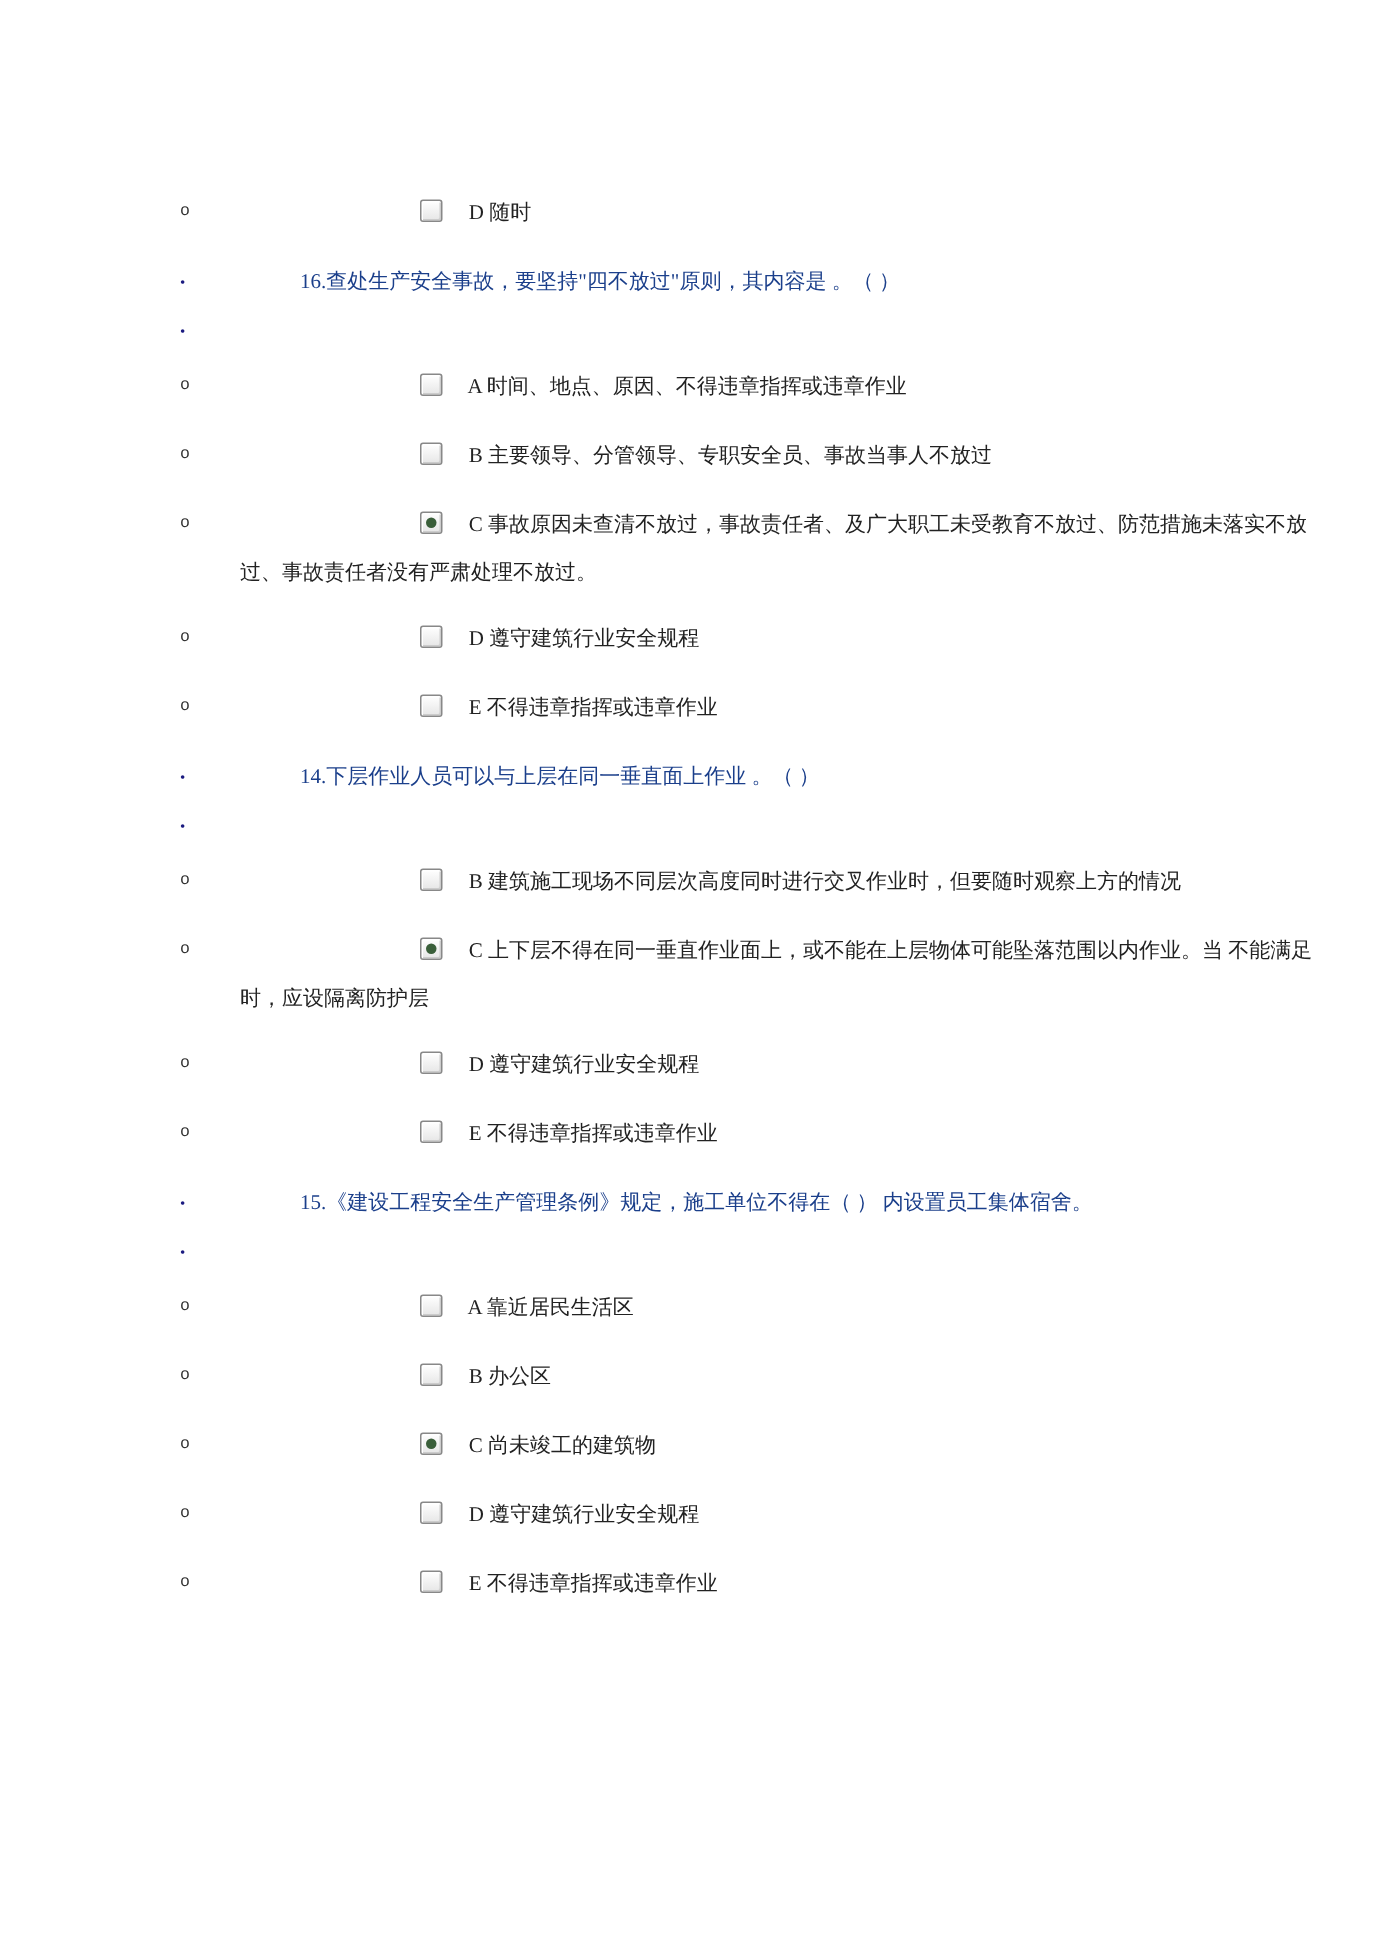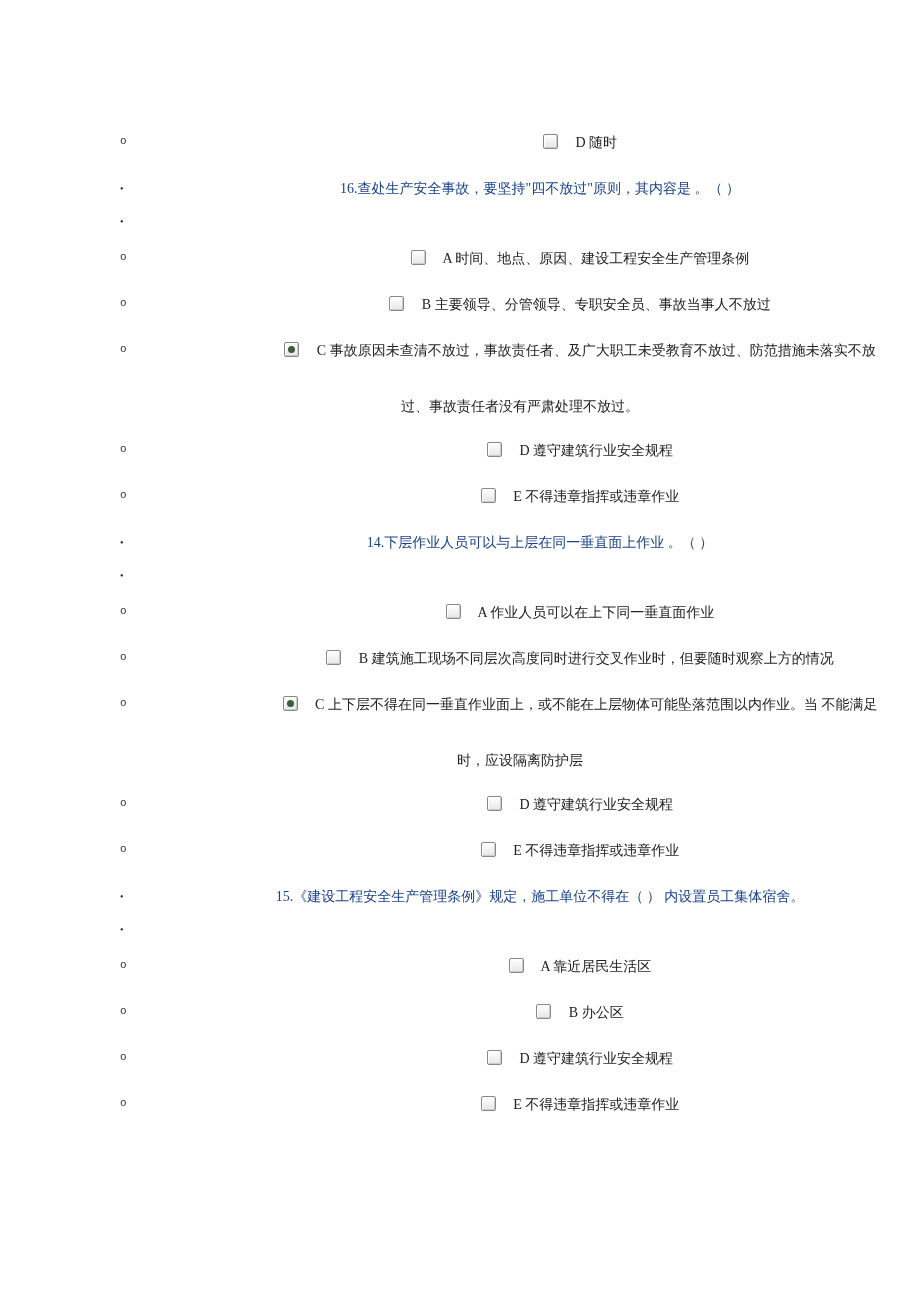--- a/index.html
+++ b/index.html
@@ -11,21 +11,20 @@
     color: #333;
     width: 920px;
   }
   .page {
     padding: 120px 0 180px 0;
   }
   ul.outer {
     list-style: none;
     margin: 0;
     padding: 0;
-    text-align: center;
   }
   li.question-row {
     position: relative;
     min-height: 20px;
     padding: 10px 40px 10px 200px;
     line-height: 26px;
   }
   li.question-row::before {
     content: "•";
     position: absolute;
@@ -62,21 +61,21 @@
     font-family: "Courier New", monospace;
   }
   .option-inner {
     display: block;
     padding-left: 120px;
     text-indent: 0;
   }
   .option-continuation {
     display: block;
     padding-left: 0px;
-    margin-top: 28px;
+    margin-top: 4px;
     line-height: 26px;
   }
   .radio-box {
     display: inline-block;
     width: 13px;
     height: 13px;
     border: 1px solid #888;
     background: linear-gradient(#fff, #e6e6e6);
     border-radius: 2px;
     box-shadow: inset 1px 1px 0 #fff, inset -1px -1px 0 #ccc;
@@ -115,21 +114,21 @@
     </li>
 
     <li class="question-row">
       <span class="question-text"><span>16.</span><span>查处生产安全事故，要坚持"四不放过"原则，其内容是 。（  ）</span></span>
     </li>
     <li class="spacer-row"></li>
 
     <li class="option-row">
       <span class="option-inner">
         <span class="radio-box"></span>
-        <span class="option-text"><span>A </span><span>时间、地点、原因、建设工程安全生产管理条例</span></span>
+        <span class="option-text"><span>A </span><span>时间、地点、原因、不得违章指挥或违章作业</span></span>
       </span>
     </li>
     <li class="option-row">
       <span class="option-inner">
         <span class="radio-box"></span>
         <span class="option-text"><span>B </span><span>主要领导、分管领导、专职安全员、事故当事人不放过</span></span>
       </span>
     </li>
     <li class="option-row">
       <span class="option-inner">
@@ -152,26 +151,20 @@
     </li>
 
     <li class="question-row">
       <span class="question-text"><span>14.</span><span>下层作业人员可以与上层在同一垂直面上作业 。（  ）</span></span>
     </li>
     <li class="spacer-row"></li>
 
     <li class="option-row">
       <span class="option-inner">
         <span class="radio-box"></span>
-        <span class="option-text"><span>A </span><span>作业人员可以在上下同一垂直面作业</span></span>
-      </span>
-    </li>
-    <li class="option-row">
-      <span class="option-inner">
-        <span class="radio-box"></span>
         <span class="option-text"><span>B </span><span>建筑施工现场不同层次高度同时进行交叉作业时，但要随时观察上方的情况</span></span>
       </span>
     </li>
     <li class="option-row">
       <span class="option-inner">
         <span class="radio-box selected"></span>
         <span class="option-text"><span>C </span><span>上下层不得在同一垂直作业面上，或不能在上层物体可能坠落范围以内作业。当 不能满足</span></span>
       </span>
       <span class="option-continuation option-text">时，应设隔离防护层</span>
     </li>
@@ -200,20 +193,26 @@
       </span>
     </li>
     <li class="option-row">
       <span class="option-inner">
         <span class="radio-box"></span>
         <span class="option-text"><span>B </span><span>办公区</span></span>
       </span>
     </li>
     <li class="option-row">
       <span class="option-inner">
+        <span class="radio-box selected"></span>
+        <span class="option-text"><span>C </span><span>尚未竣工的建筑物</span></span>
+      </span>
+    </li>
+    <li class="option-row">
+      <span class="option-inner">
         <span class="radio-box"></span>
         <span class="option-text"><span>D </span><span>遵守建筑行业安全规程</span></span>
       </span>
     </li>
     <li class="option-row">
       <span class="option-inner">
         <span class="radio-box"></span>
         <span class="option-text"><span>E </span><span>不得违章指挥或违章作业</span></span>
       </span>
     </li>

